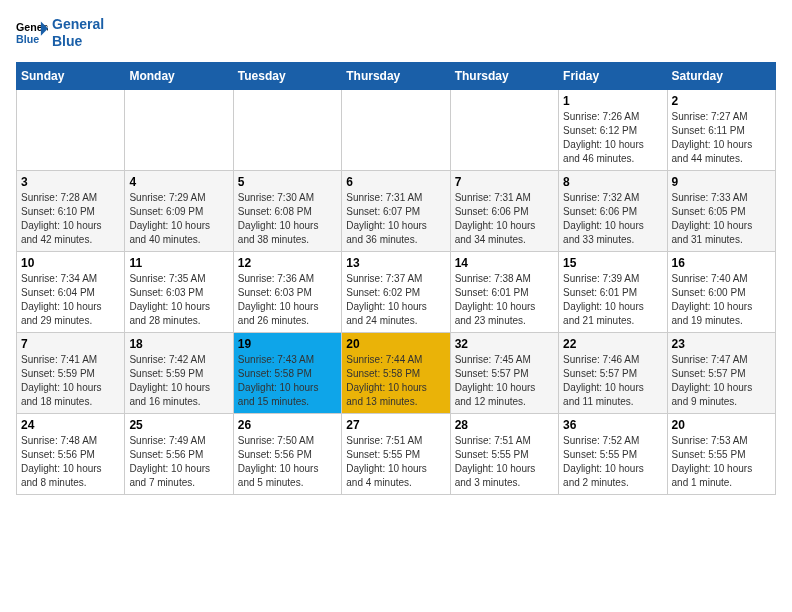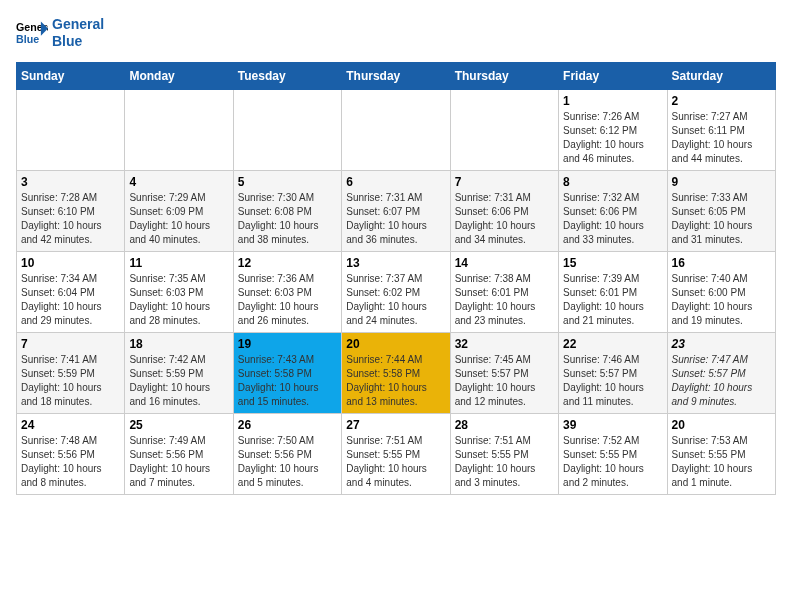--- a/index.html
+++ b/index.html
@@ -214,21 +214,21 @@
           <div class="day-info">Sunrise: 7:44 AM<br>Sunset: 5:58 PM<br>Daylight: 10 hours<br>and 13 minutes.</div>
         </td>
         <td style="background: rgb(245, 245, 245);">
           <div class="day-number">32</div>
           <div class="day-info">Sunrise: 7:45 AM<br>Sunset: 5:57 PM<br>Daylight: 10 hours<br>and 12 minutes.</div>
         </td>
         <td style="background: rgb(245, 245, 245);">
           <div class="day-number">22</div>
           <div class="day-info">Sunrise: 7:46 AM<br>Sunset: 5:57 PM<br>Daylight: 10 hours<br>and 11 minutes.</div>
         </td>
-        <td style="background: rgb(245, 245, 245); font-style: italic;">
+        <td style="background: rgb(245, 245, 245);">
           <div class="day-number">23</div>
           <div class="day-info">Sunrise: 7:47 AM<br>Sunset: 5:57 PM<br>Daylight: 10 hours<br>and 9 minutes.</div>
         </td>
       </tr>
       <tr>
         <td>
           <div class="day-number">24</div>
           <div class="day-info">Sunrise: 7:48 AM<br>Sunset: 5:56 PM<br>Daylight: 10 hours<br>and 8 minutes.</div>
         </td>
         <td>
@@ -241,21 +241,21 @@
         </td>
         <td>
           <div class="day-number">27</div>
           <div class="day-info">Sunrise: 7:51 AM<br>Sunset: 5:55 PM<br>Daylight: 10 hours<br>and 4 minutes.</div>
         </td>
         <td>
           <div class="day-number">28</div>
           <div class="day-info">Sunrise: 7:51 AM<br>Sunset: 5:55 PM<br>Daylight: 10 hours<br>and 3 minutes.</div>
         </td>
         <td>
-          <div class="day-number">39</div>
+          <div class="day-number">36</div>
           <div class="day-info">Sunrise: 7:52 AM<br>Sunset: 5:55 PM<br>Daylight: 10 hours<br>and 2 minutes.</div>
         </td>
         <td>
           <div class="day-number">20</div>
           <div class="day-info">Sunrise: 7:53 AM<br>Sunset: 5:55 PM<br>Daylight: 10 hours<br>and 1 minute.</div>
         </td>
       </tr>
     </tbody>
 </table>
 

